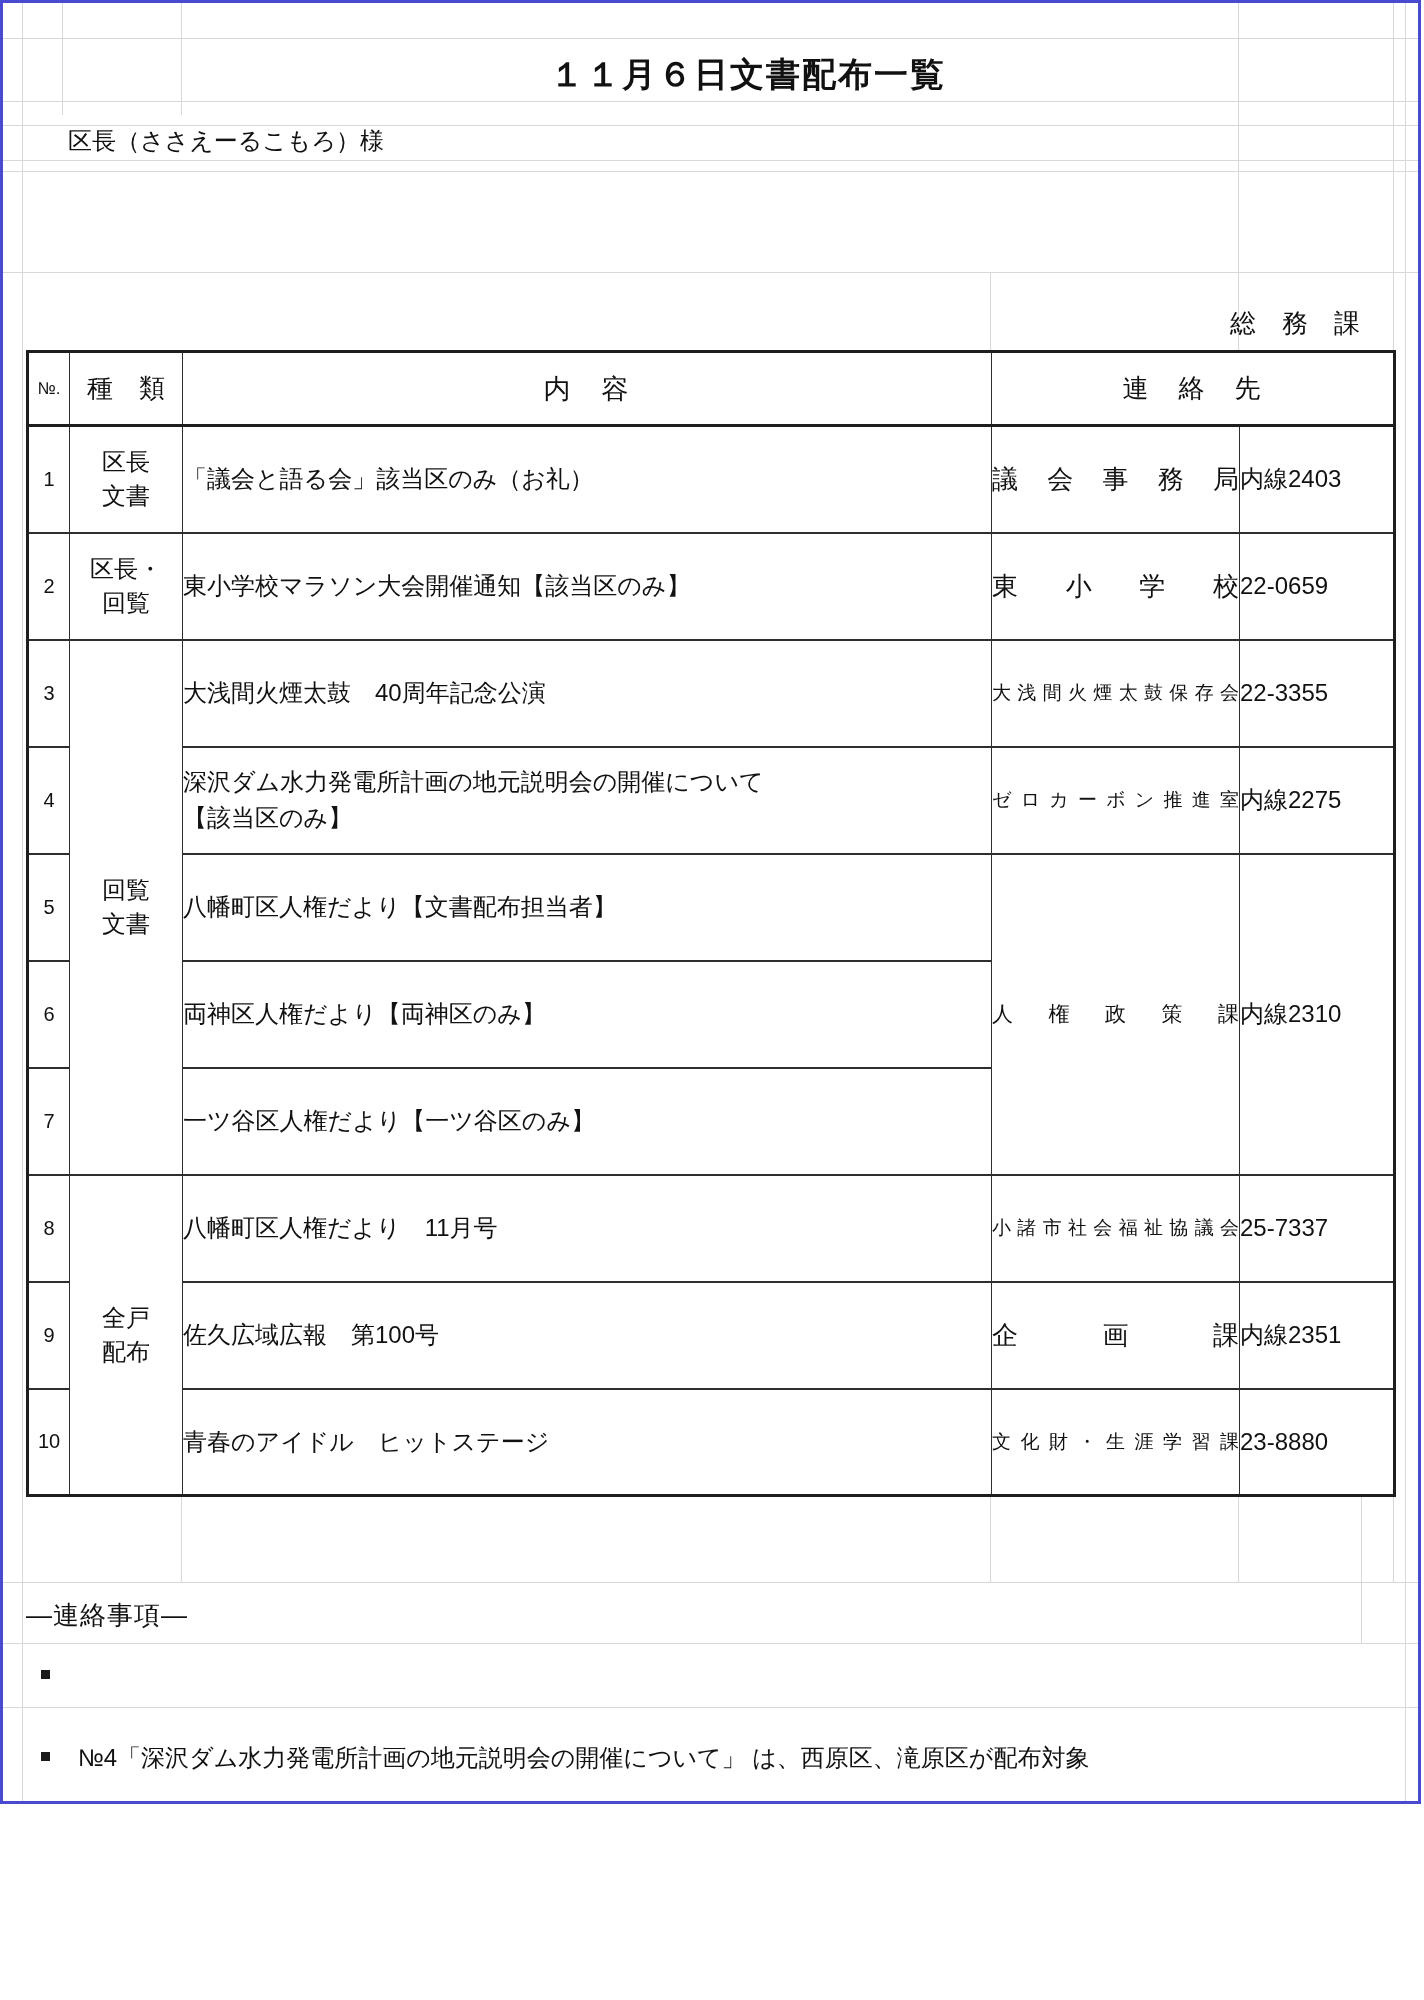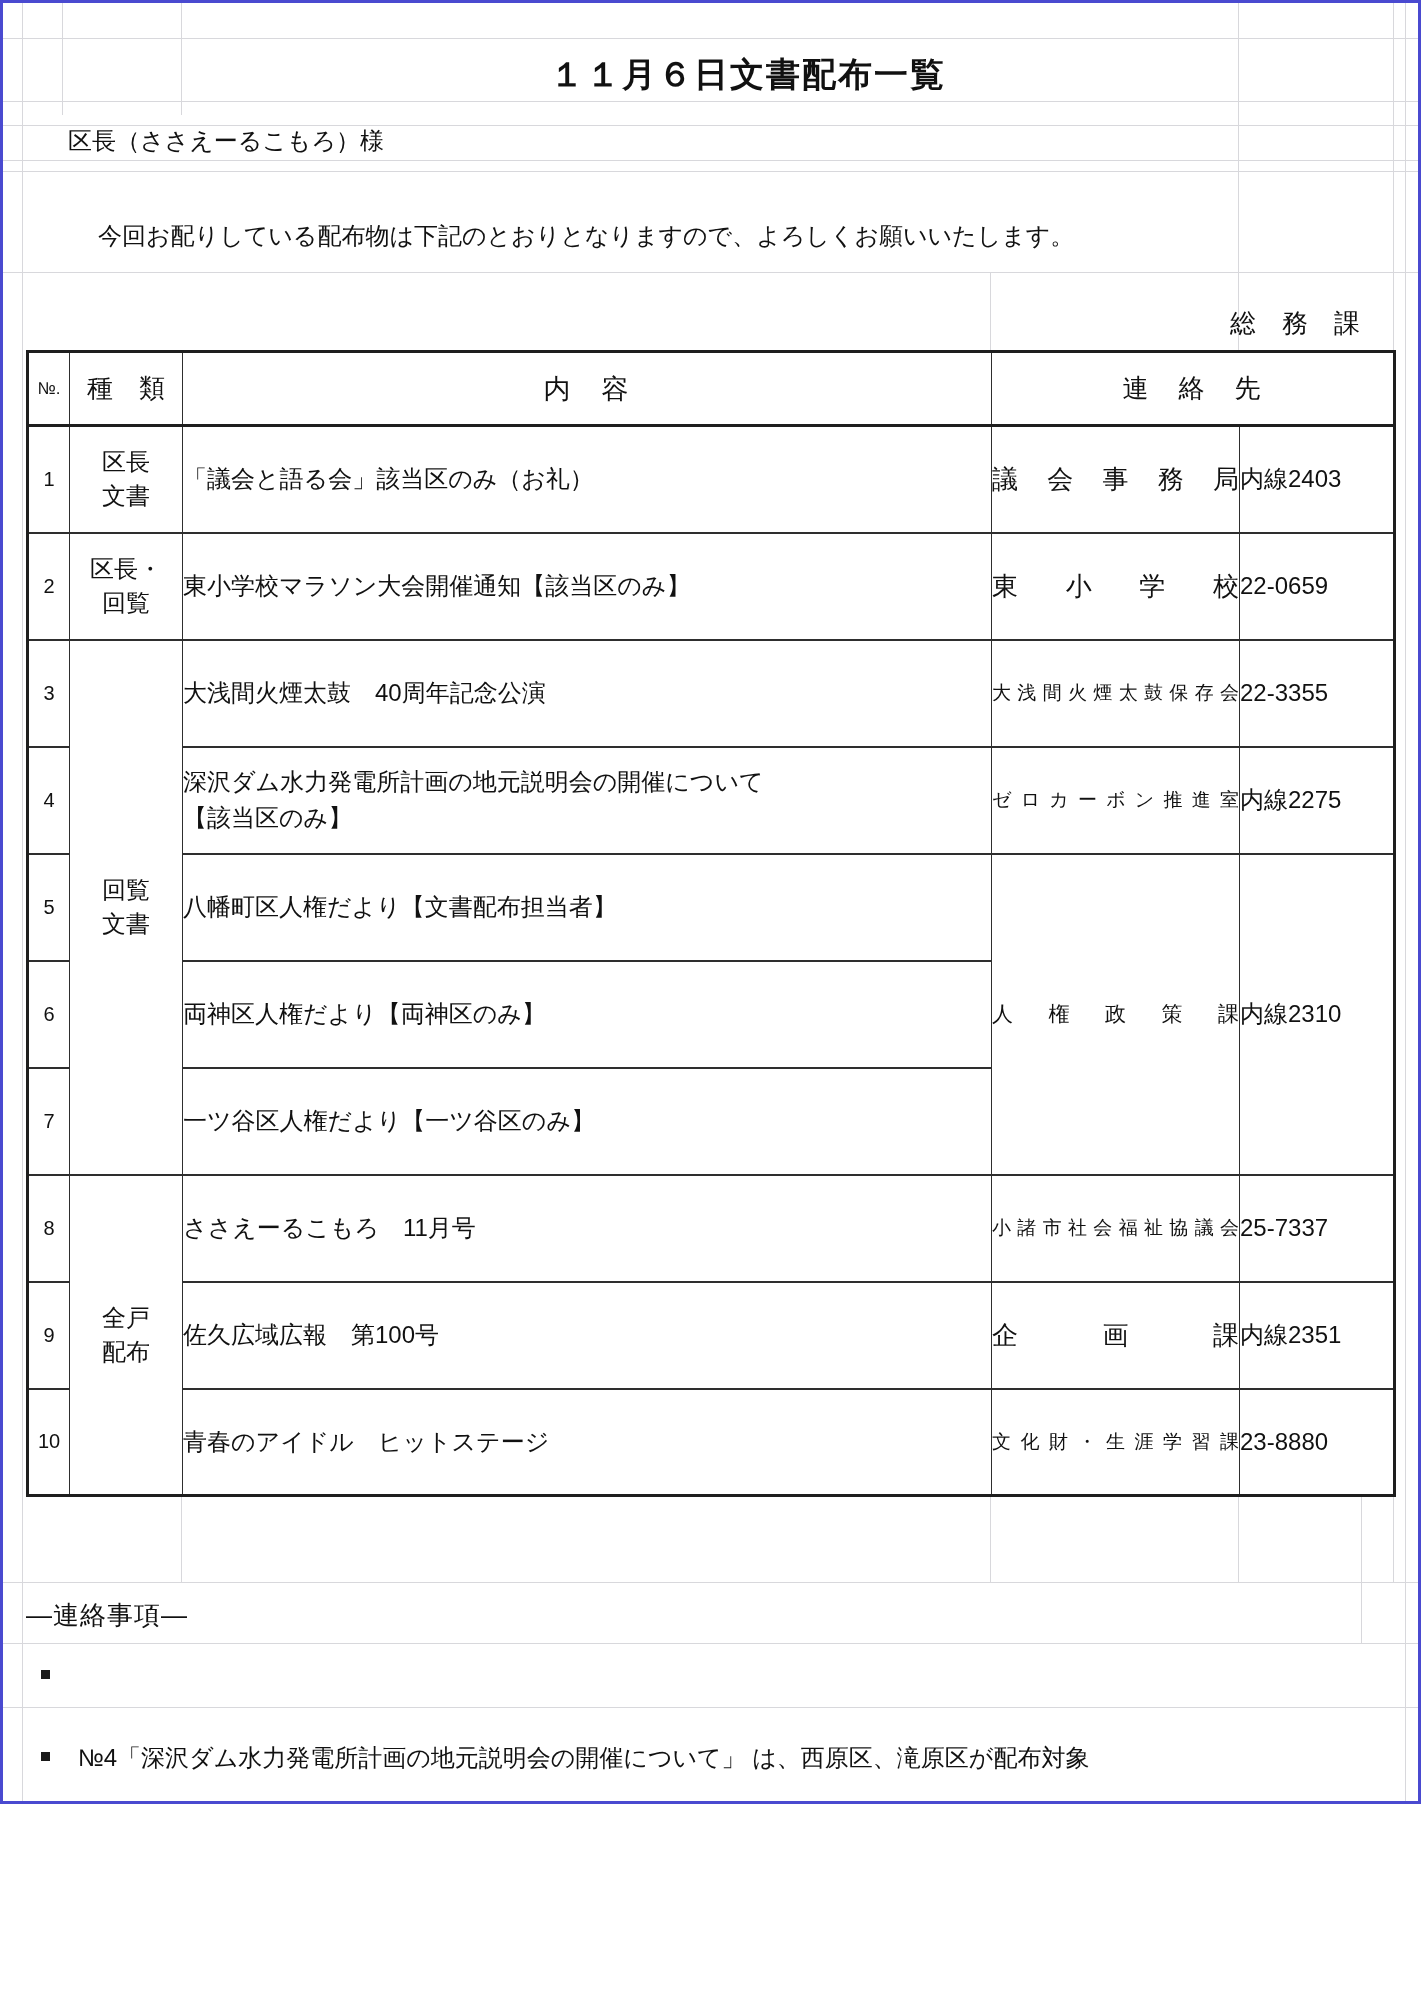--- a/index.html
+++ b/index.html
@@ -70,21 +70,21 @@
   <div class="gl" style="left:0;top:171px;width:1421px;height:1px;"></div>
   <div class="gl" style="left:0;top:272px;width:1421px;height:1px;"></div>
   <div class="gl" style="left:0;top:1582px;width:1421px;height:1px;"></div>
   <div class="gl" style="left:0;top:1643px;width:1421px;height:1px;"></div>
   <div class="gl" style="left:0;top:1707px;width:1421px;height:1px;"></div>
 
   <div id="page-frame"></div>
 
   <div class="abs" id="doc-title">１１月６日文書配布一覧</div>
   <div class="abs" id="salutation">区長（ささえーるこもろ）様</div>
-  <div class="abs" id="greeting"><br><span>今回お配りしている配布物は下記のとおりとなりますので、よろしくお願いいたします。</span></div>
+  <div class="abs" id="greeting"><br></div>
   <div class="abs" id="department">総　務　課</div>
 
   <table id="doc-table">
     <colgroup>
       <col style="width:42px">
         <col style="width:113px">
         <col style="width:809px">
         <col style="width:248px">
         <col style="width:155px">
     </colgroup>
@@ -187,21 +187,21 @@
         <td class="c-content">両神区人権だより【両神区のみ】</td>
       </tr>
       <tr style="height:107px;">
         <td class="c-no">7</td>
         <td class="c-content">一ツ谷区人権だより【一ツ谷区のみ】</td>
       </tr>
       <tr style="height:107px;">
         <td class="c-no">8</td>
         <td class="c-kind" rowspan="3">全戸
 配布</td>
-        <td class="c-content">ささえーるこもろ　11月号</td>
+        <td class="c-content">八幡町区人権だより　11月号</td>
         <td class="c-contact">
             <div class="dist fs19">
               <span>小</span>
               <span>諸</span>
               <span>市</span>
               <span>社</span>
               <span>会</span>
               <span>福</span>
               <span>祉</span>
               <span>協</span>

